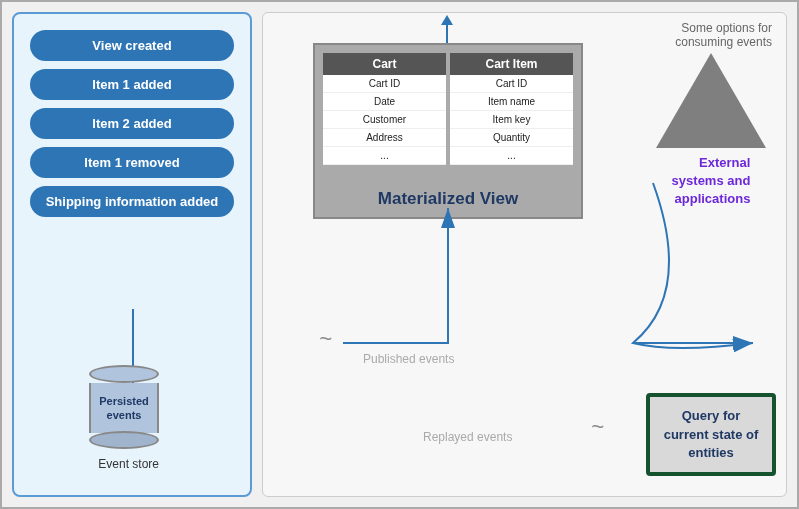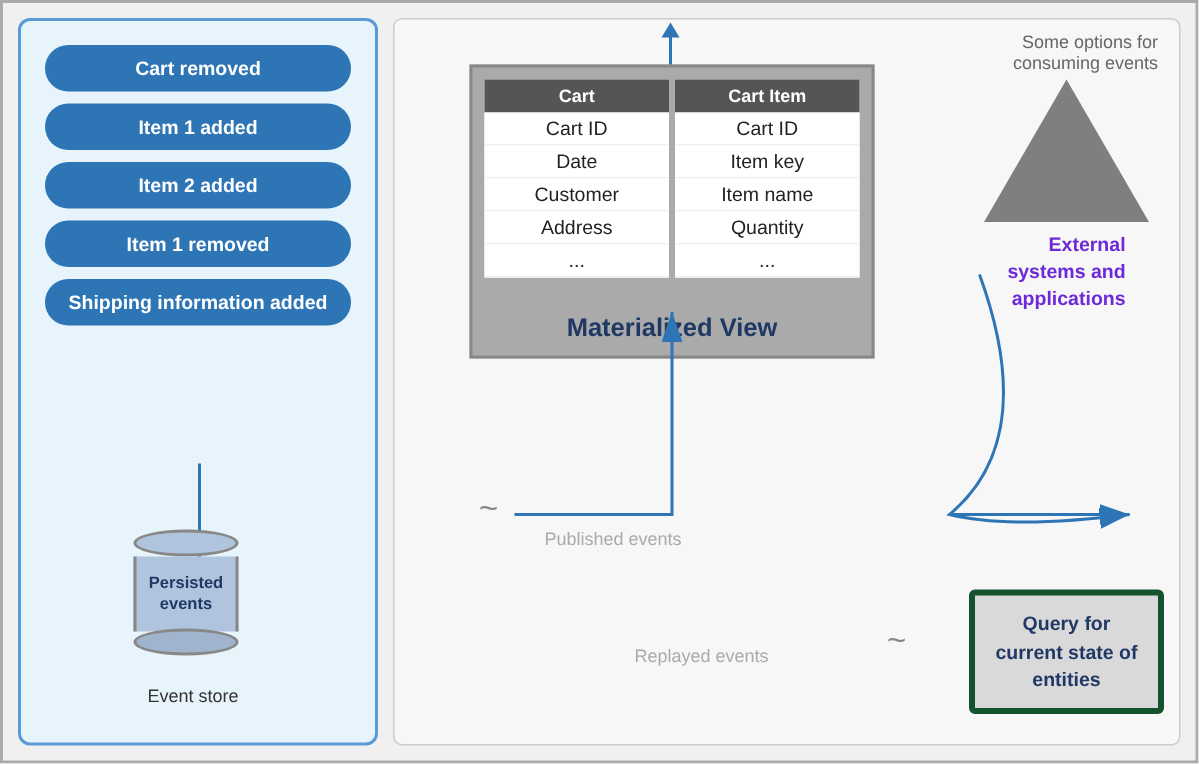--- a/index.html
+++ b/index.html
@@ -125,21 +125,21 @@
       height: 18px;
       background: #a0b4ce;
       border-radius: 50%;
       border: 2px solid #888;
       margin-top: -2px;
     }
 
     .event-store-label {
       font-size: 12px;
       color: #333;
-      margin-top: 20px;
+      margin-top: 8px;
       font-weight: 500;
     }
 
     
     .main-area {
       position: absolute;
       left: 260px;
       top: 10px;
       right: 10px;
       bottom: 10px;
@@ -183,21 +183,21 @@
       background: #555;
       color: white;
       text-align: center;
       font-size: 12px;
       font-weight: bold;
       padding: 4px;
     }
 
     .mv-table-row {
       text-align: center;
-      font-size: 13px;
+      font-size: 10px;
       padding: 3px 4px;
       border-bottom: 1px solid #eee;
       background: white;
       color: #222;
     }
 
     .mv-title {
       text-align: center;
       font-size: 17px;
       font-weight: bold;
@@ -316,21 +316,21 @@
       overflow: visible;
     }
   </style>
 </head>
 <body>
 
 <div class="outer-container">
 
   <div class="left-panel">
     <div class="events-list">
-      <div class="event-badge">Cart removed</div>
+      <div class="event-badge">View created</div>
       <div class="event-badge">Item 1 added</div>
       <div class="event-badge">Item 2 added</div>
       <div class="event-badge">Item 1 removed</div>
       <div class="event-badge">Shipping information added</div>
     </div>
 
     <div class="arrow-down-left"></div>
 
     <div class="event-store-container">
       <div class="cylinder">
@@ -353,22 +353,22 @@
           <div class="mv-table-header">Cart</div>
           <div class="mv-table-row">Cart ID</div>
           <div class="mv-table-row">Date</div>
           <div class="mv-table-row">Customer</div>
           <div class="mv-table-row">Address</div>
           <div class="mv-table-row">...</div>
         </div>
         <div class="mv-table">
           <div class="mv-table-header">Cart Item</div>
           <div class="mv-table-row">Cart ID</div>
+          <div class="mv-table-row">Item name</div>
           <div class="mv-table-row">Item key</div>
-          <div class="mv-table-row">Item name</div>
           <div class="mv-table-row">Quantity</div>
           <div class="mv-table-row">...</div>
         </div>
       </div>
       <div class="mv-title">Materialized View</div>
     </div>
 
     <div class="external-container">
       <div class="triangle"></div>
       <div class="external-label">External<br>systems and<br>applications</div>

